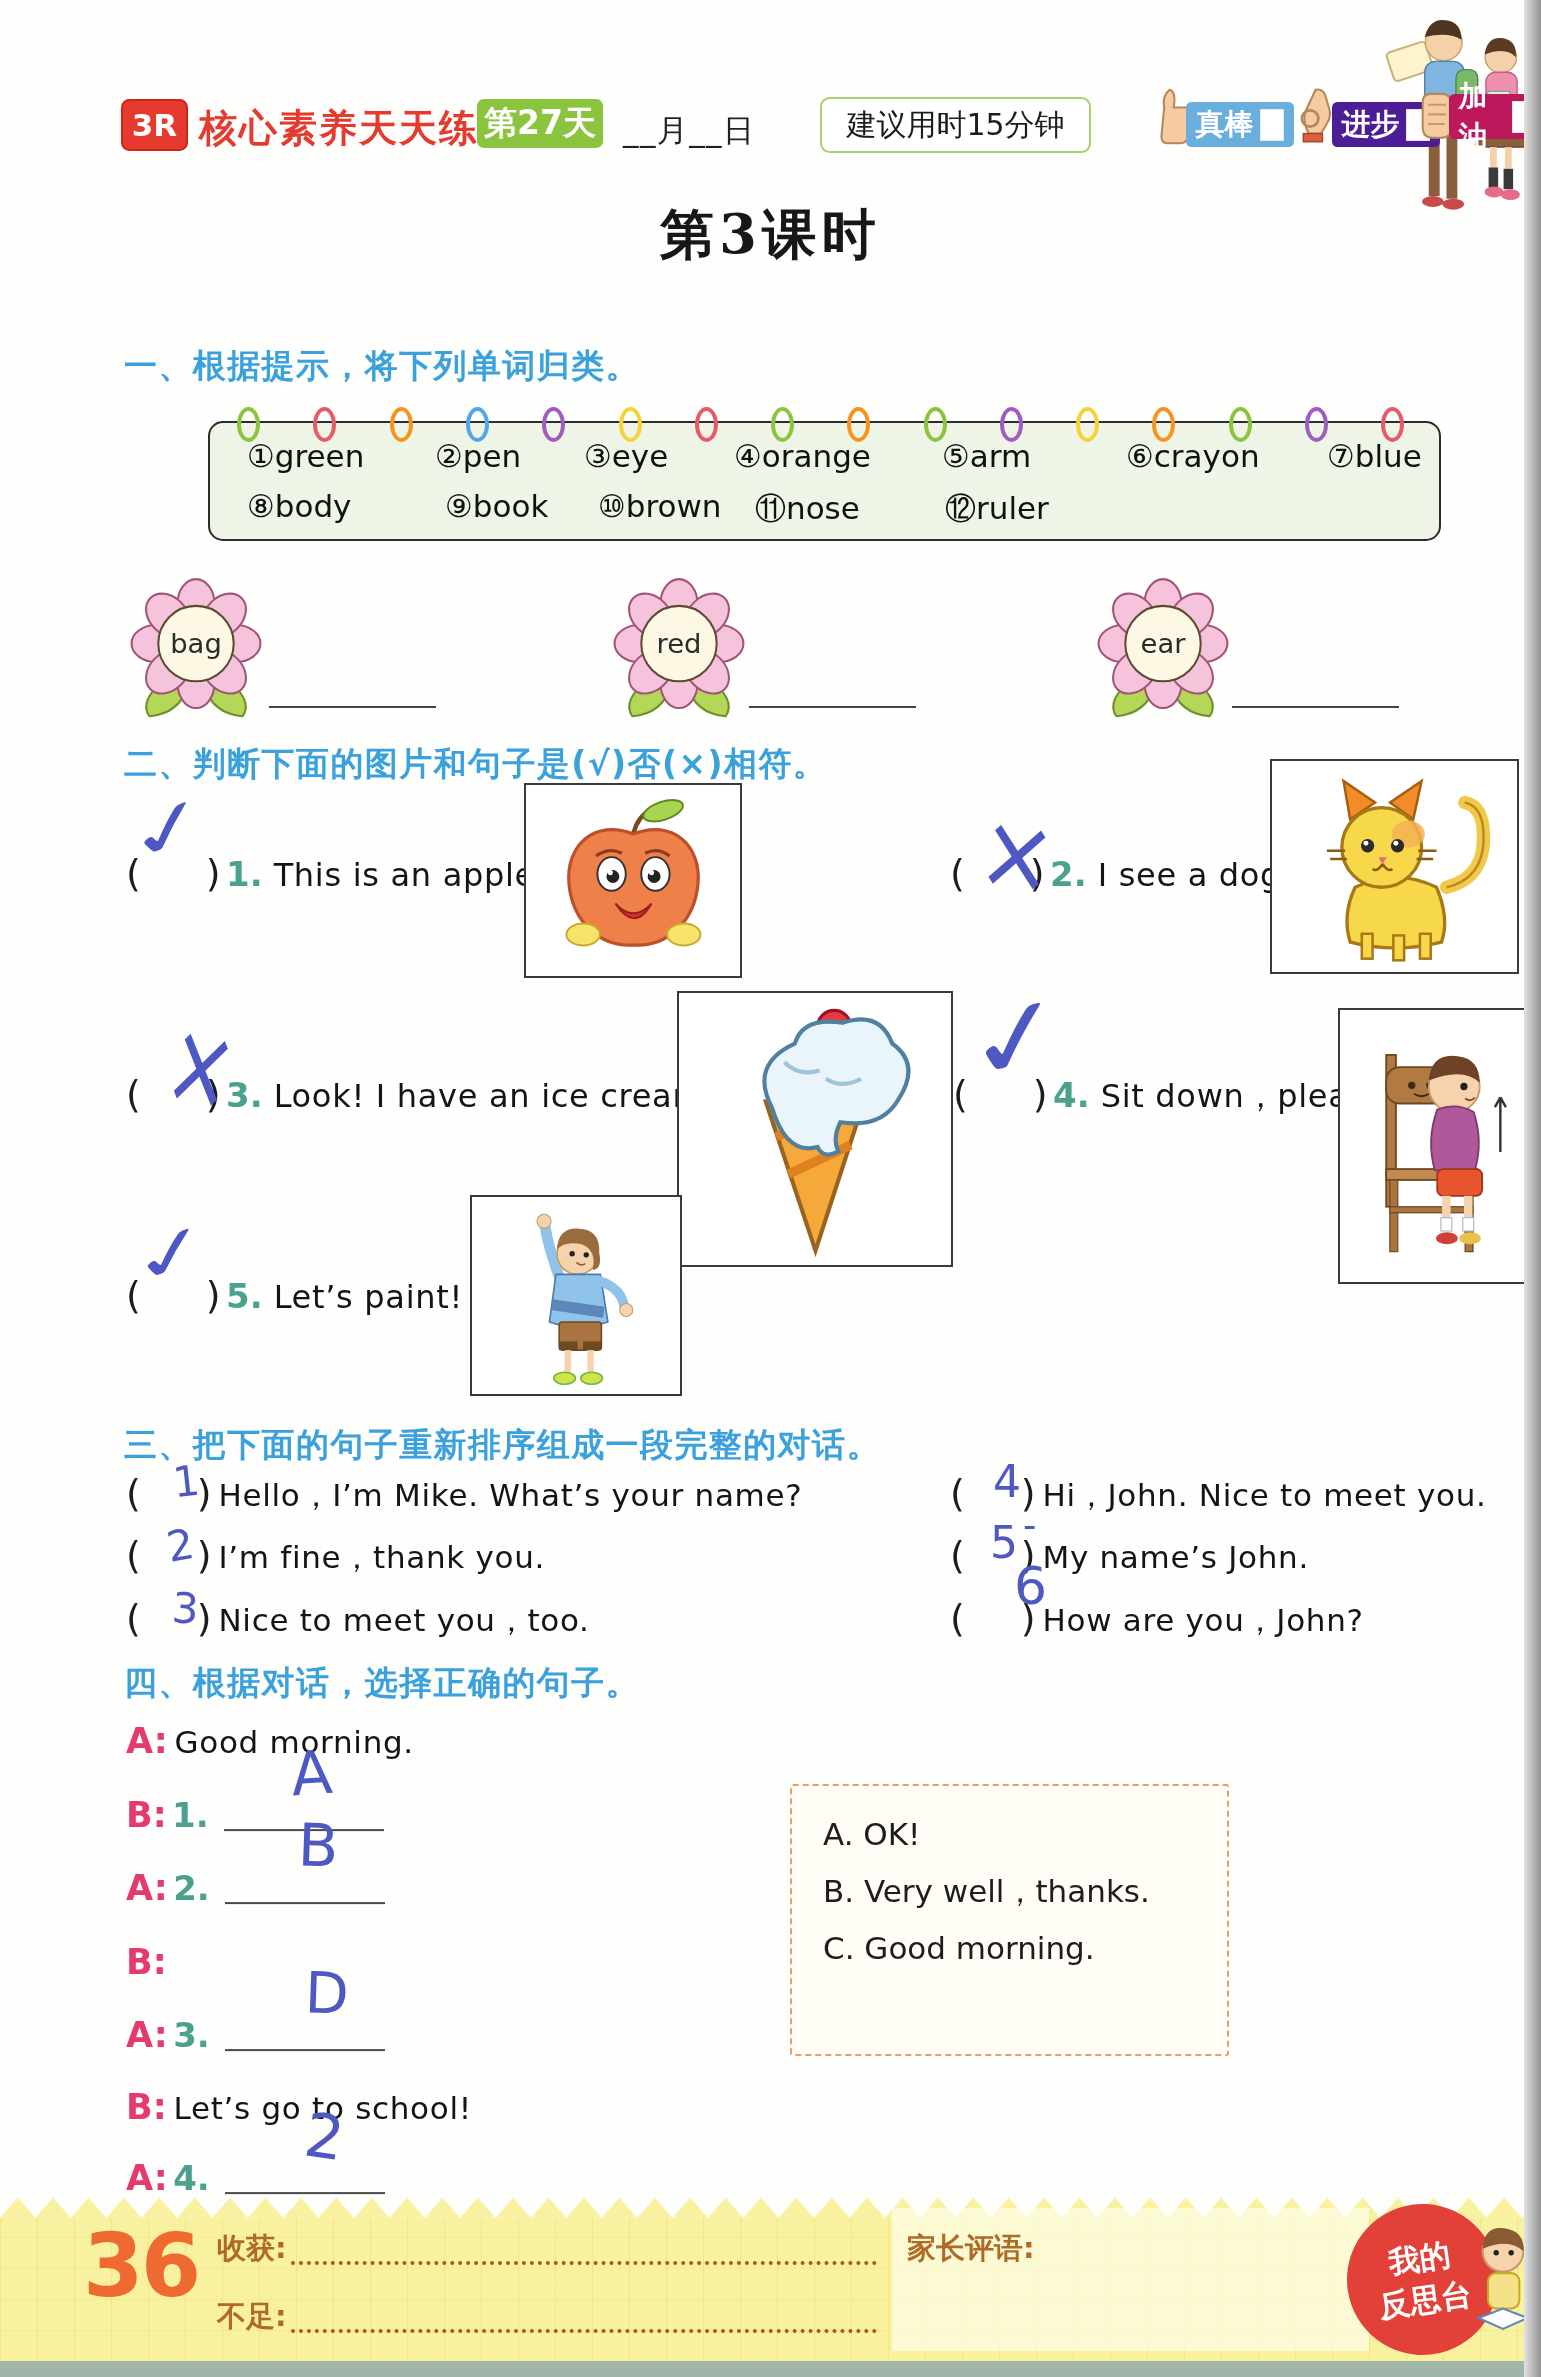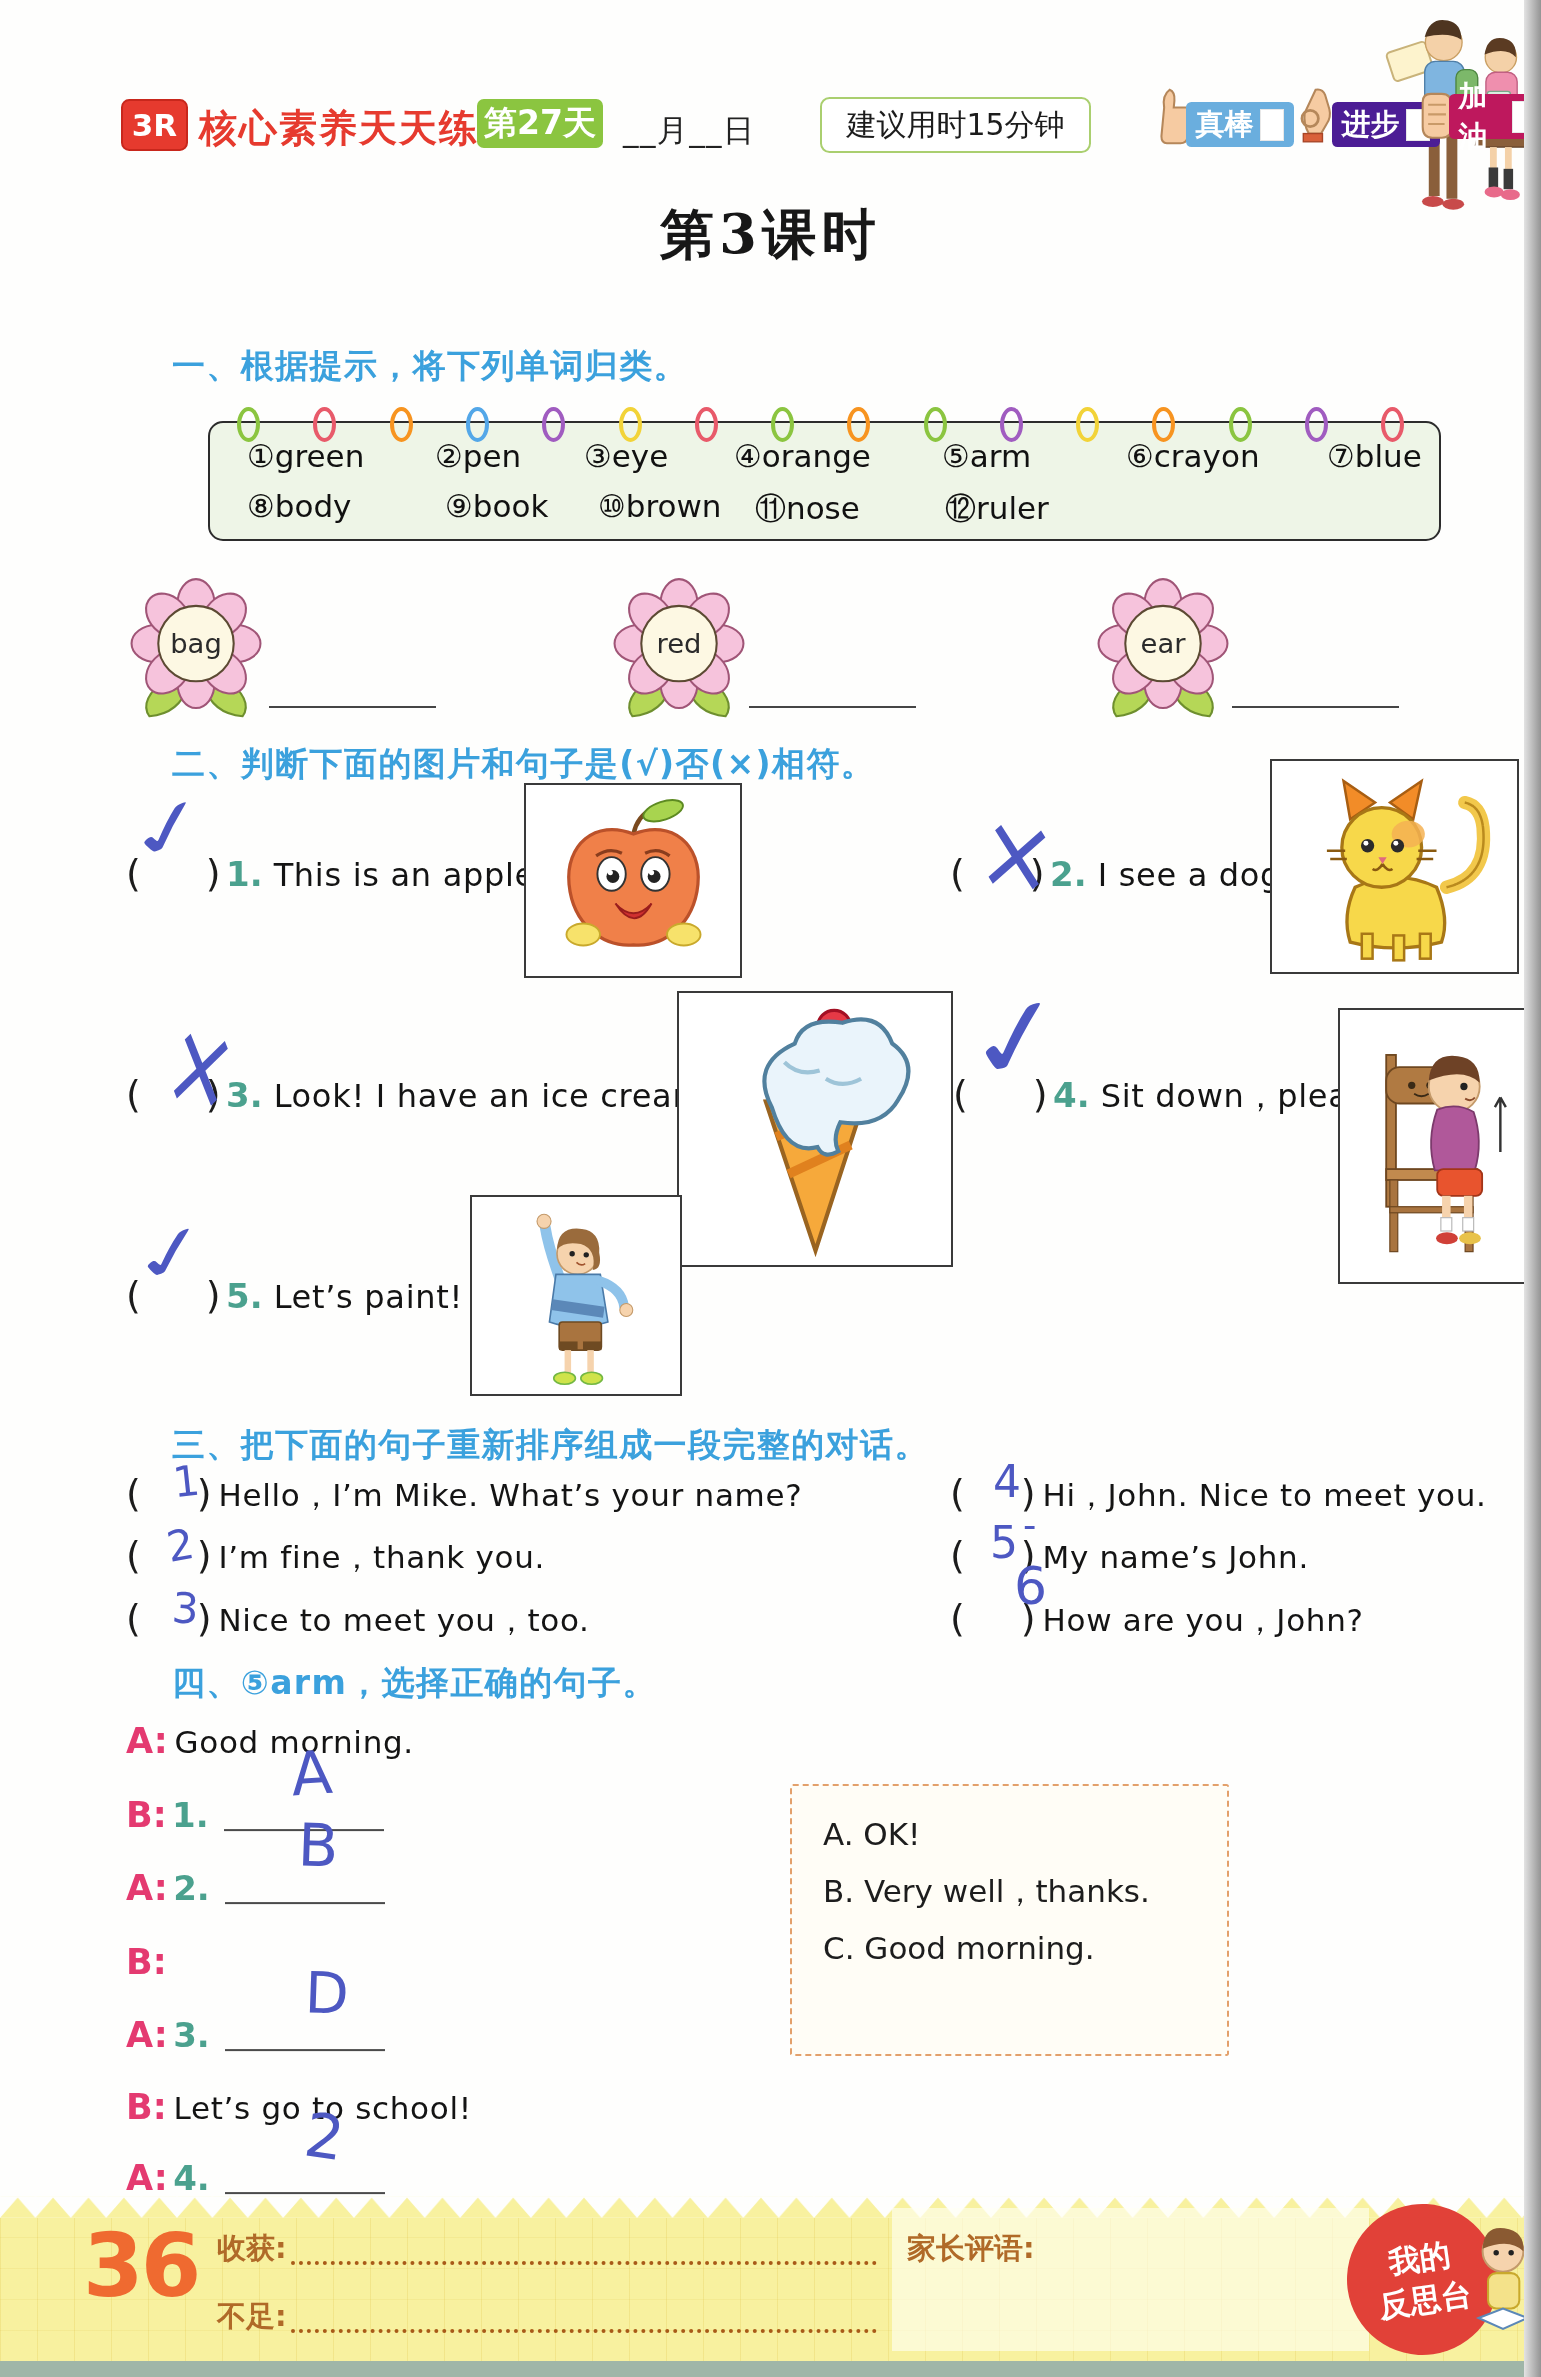--- a/index.html
+++ b/index.html
@@ -14,21 +14,21 @@
         font-size:33px;font-weight:bold;display:flex;align-items:center;justify-content:center;}
   .dateblank{font-size:31px;color:#222;letter-spacing:1.4px;}
   .timebox{width:267px;height:52px;border:2.7px solid #aacf6f;border-radius:9.5px;background:#fff;
         font-size:30px;display:flex;align-items:center;justify-content:center;}
   .ebadge{height:45px;border-radius:5.4px;color:#fff;font-size:29px;font-weight:bold;
         display:flex;align-items:center;justify-content:center;gap:6.8px;padding:0 9.5px;}
   .ckbox{width:22px;height:30px;background:#fff;border:1.4px solid #e8e8e8;display:inline-block;}
   
   .title{width:100%;text-align:center;font-family:"DejaVu Serif","Liberation Serif",serif;
         font-size:54px;font-weight:bold;letter-spacing:5.4px;color:#171717;}
-  .chead{font-size:33px;font-weight:bold;color:#3ba1dd;letter-spacing:1.4px;margin-left:48px;}
+  .chead{font-size:33px;font-weight:bold;color:#3ba1dd;letter-spacing:1.4px;}
   
   .wordbox{width:1229px;height:116px;background:#eef5e7;border:2px solid #2c2c2c;border-radius:15px;}
   .ring{position:absolute;top:-16.3px;width:15px;height:27px;border-radius:50%;border:4.8px solid #999;background:transparent;}
   .word{position:absolute;font-size:31px;color:#111;}
   
   .fline{border-bottom:2.7px solid #454545;}
   
   .row{display:flex;align-items:baseline;}
   .par{font-size:38px;color:#1c1c1c;}
   .slot{display:inline-block;width:65px;}
@@ -376,21 +376,21 @@
     <span class="eng2">How are you，John?</span>
   </div>
   <span class="hw" style="left:173px;top:1461px;font-size:42px;transform:rotate(-6deg)">1</span>
   <span class="hw" style="left:167px;top:1525px;font-size:42px;transform:rotate(-10deg)">2</span>
   <span class="hw" style="left:172px;top:1588px;font-size:42px;transform:rotate(4deg)">3</span>
   <span class="hw" style="left:993px;top:1460px;font-size:44px">4</span>
   <span class="hw" style="left:990px;top:1521px;font-size:44px">5</span>
   <span class="hw" style="left:1023px;top:1507px;font-size:37px">-</span>
   <span class="hw" style="left:1014px;top:1560px;font-size:52px">6</span>
 
-  <div class="abs chead" style="left:124px;top:1661px">四、⑤arm，选择正确的句子。</div>
+  <div class="abs chead" style="left:124px;top:1661px">四、根据对话，选择正确的句子。</div>
 
   <div class="abs row" style="left:126px;top:1721px">
     <span class="spk">A:</span>
     <span class="eng2">Good morning.</span>
   </div>
   <div class="abs row" style="left:126px;top:1795px">
     <span class="spk">B:</span>
     <span class="tnum">1.</span>
     <span class="blank"></span>
   </div>

